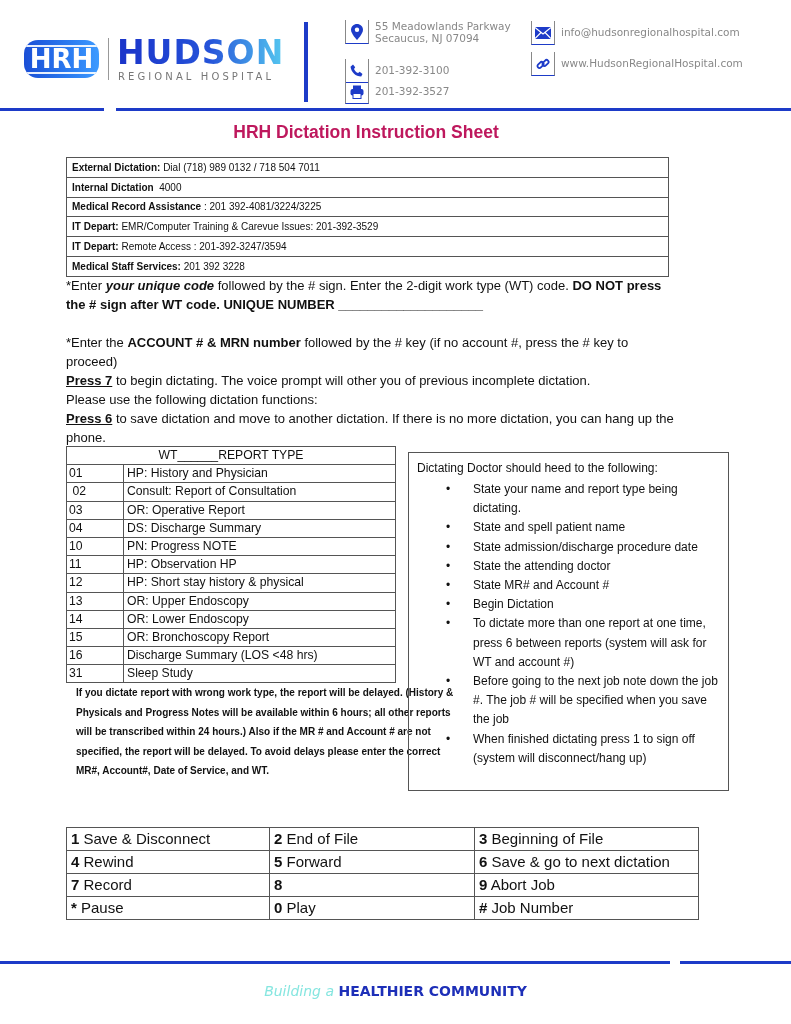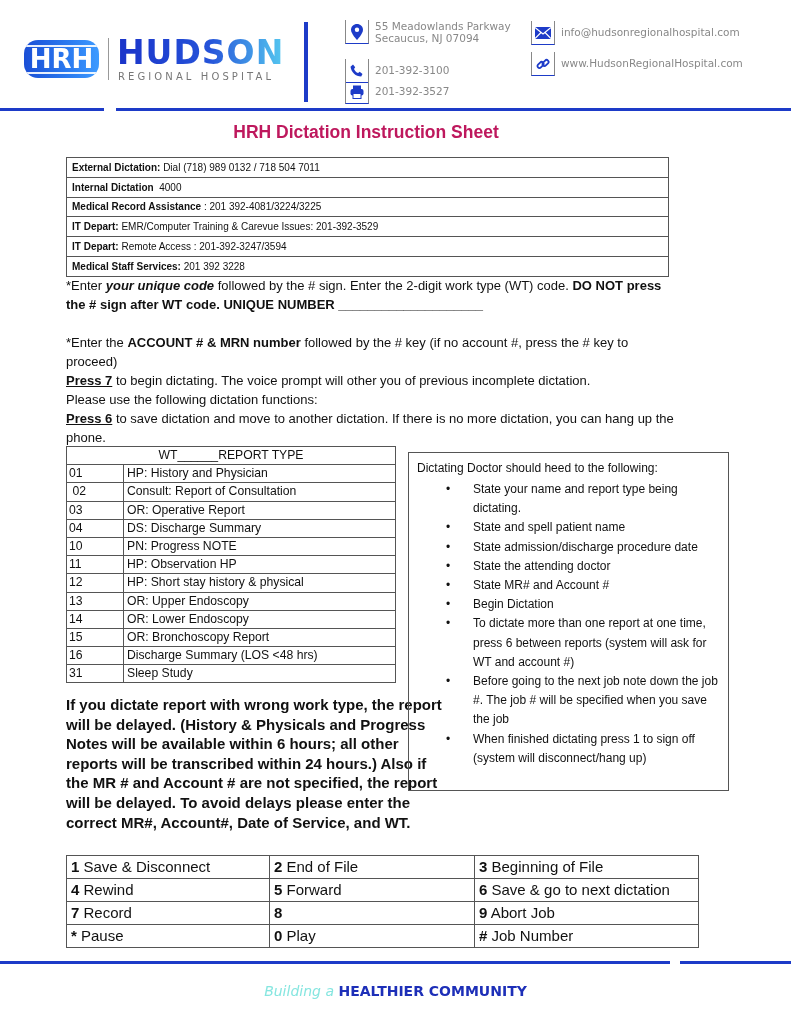--- a/index.html
+++ b/index.html
@@ -55,29 +55,29 @@
   .p2 { top: 333px; }
   .p3 { top: 371px; }
   .u-b { font-weight: bold; text-decoration: underline; }
 
   table.wt { position: absolute; left: 0; top: 446px; width: 330px; border-collapse: collapse; }
   table.wt td, table.wt th { border: 1.2px solid #555; font-size: 12.2px; height: 18.2px; padding: 0 2px; line-height: 15px; font-weight: normal; }
   table.wt th { text-align: center; }
   table.wt td.code { width: 57px; }
   table.wt td.desc { padding-left: 3px; }
 
-  .warn { position: absolute; left: 0; top: 683px; width: 385px; font-size: 15px; font-weight: bold; line-height: 19.6px; margin-top: 12px; }
+  .warn { position: absolute; left: 10px; top: 683px; width: 385px; font-size: 10px; font-weight: bold; line-height: 19.6px; }
 
   .box { position: absolute; left: 408px; top: 452px; width: 321px; height: 339px; border: 1.2px solid #555; padding: 8px 8px; }
   .box .hd { font-size: 12px; margin-bottom: 4px; line-height: 15px; }
   .box ul { list-style: none; }
   .box li { position: relative; padding-left: 56px; font-size: 12px; line-height: 19.2px; }
   .box li .dot { position: absolute; left: 29px; top: 0; font-size: 12px; }
 
-  table.keys { position: absolute; left: 66px; top: 855px; width: 633px; border-collapse: collapse; }
+  table.keys { position: absolute; left: 66px; top: 827px; width: 633px; border-collapse: collapse; }
   table.keys td { border: 1.2px solid #555; font-size: 15px; height: 23px; padding: 0 4px; line-height: 20px; white-space: nowrap; }
   table.keys td.c1 { width: 203px; }
   table.keys td.c2 { width: 205px; }
 
   .hline-bot-l { position: absolute; left: 0; top: 961px; width: 670px; height: 3px; background: #1d3bc8; }
   .hline-bot-r { position: absolute; left: 680px; top: 961px; width: 111px; height: 3px; background: #1d3bc8; }
 
   .tagline { position: absolute; left: 0; top: 983px; width: 791px; text-align: center; font-size: 14px;
     font-family: "DejaVu Sans", sans-serif; }
   .tagline .light { color: #86e6e0; font-style: italic; }

